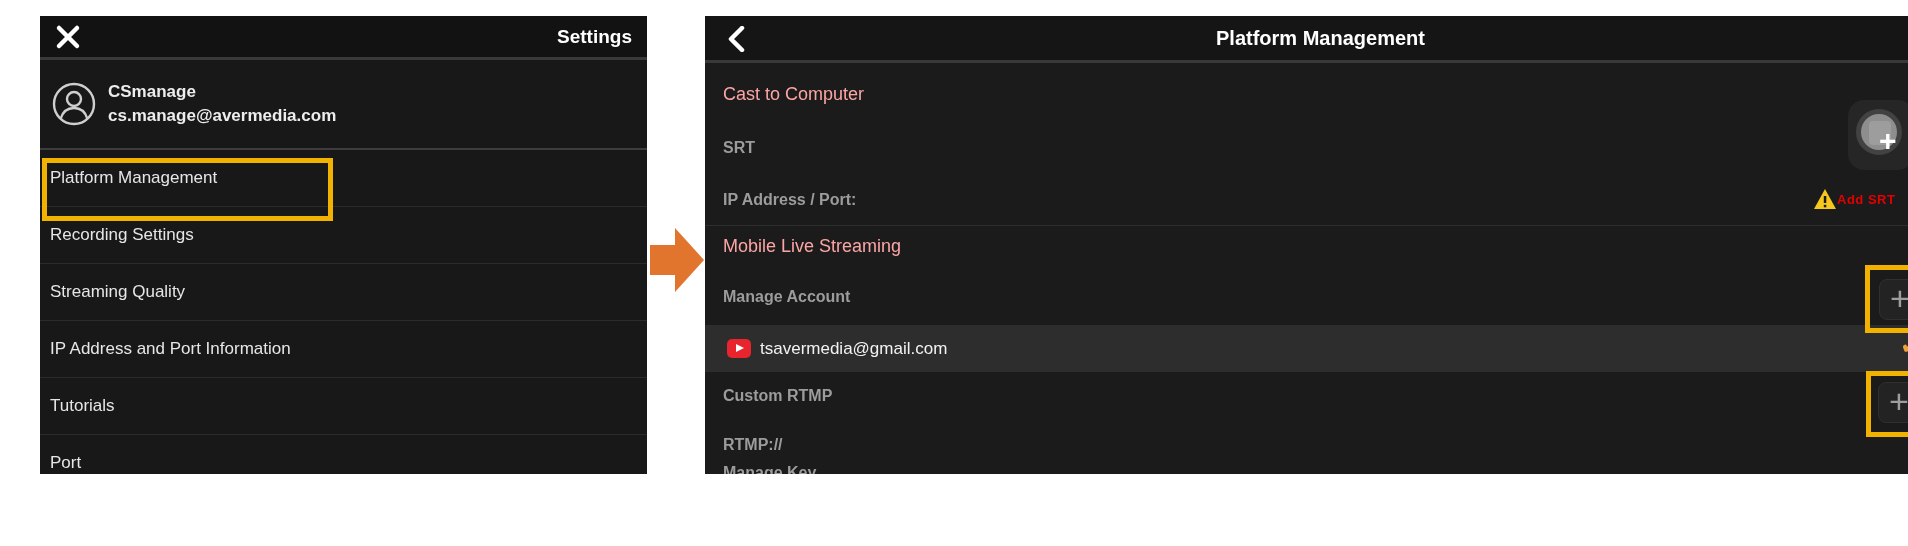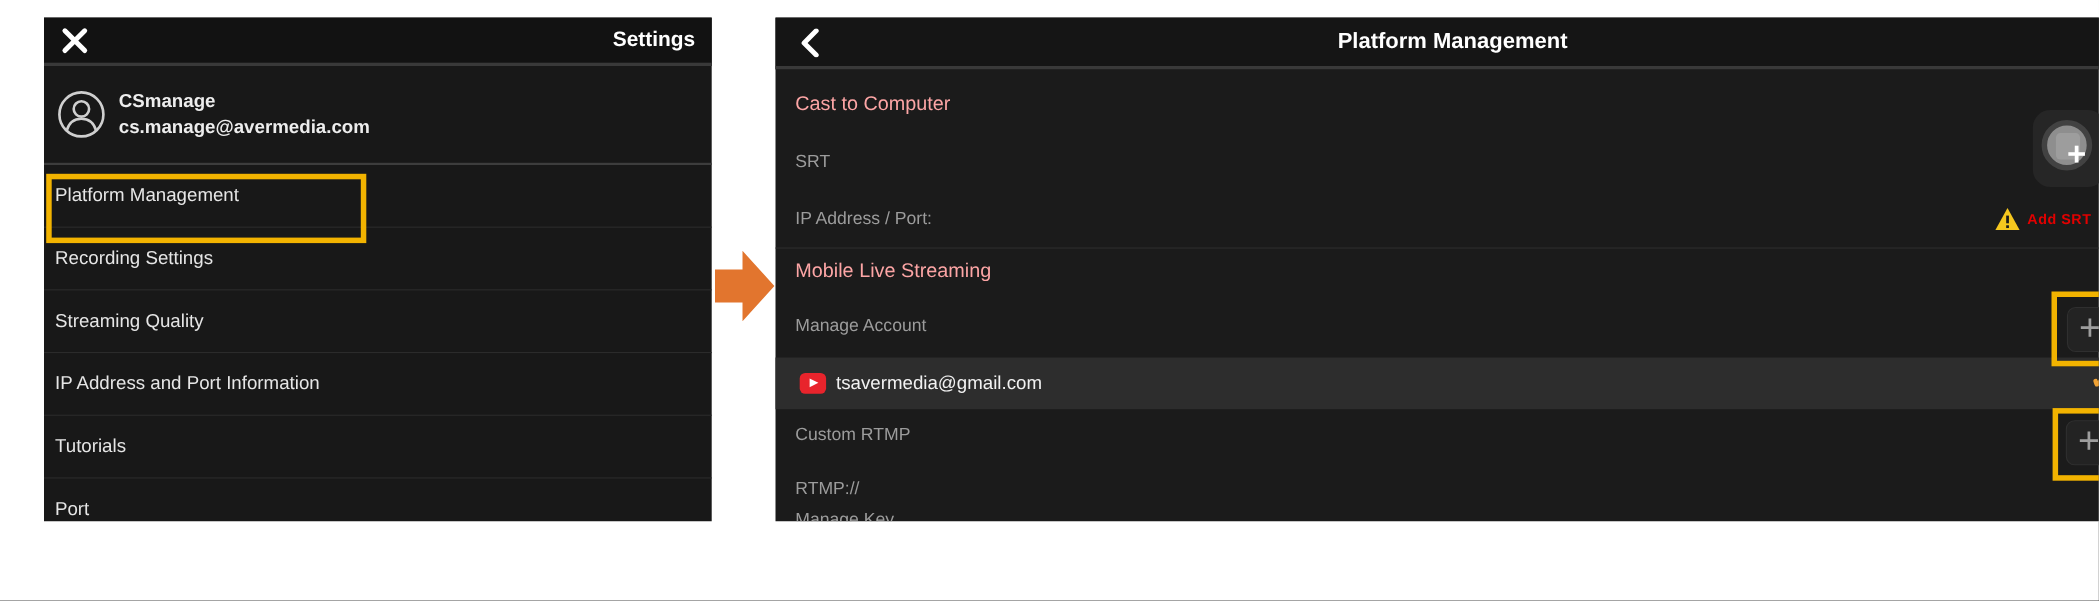--- a/index.html
+++ b/index.html
@@ -27,21 +27,21 @@
 
   
   .panel-right { left:665px; width:1231px; height:504px; background:#1b1b1b; }
   .rp-header { height:47px; background:#151515; border-bottom:3px solid #393939; position:relative;
                display:flex; align-items:center; }
   .rp-back { position:absolute; left:22px; top:10px; cursor:pointer; }
   .rp-title { position:absolute; left:0; right:0; text-align:center; color:#ffffff;
               font-size:20px; font-weight:bold; }
   .rp-label { position:absolute; left:18px; white-space:nowrap; }
   .rp-label.white { color:#fca5a5; font-size:18px; }
-  .rp-label.gray { color:#9c9c9c; font-size:16px; }
+  .rp-label.gray { color:#9c9c9c; font-size:16px;font-weight:bold; }
   .rp-divider { position:absolute; left:0; width:100%; height:1px; background:#2e2e2e; }
 
   .yt-row { position:absolute; left:0; top:309px; width:100%; height:47px; background:#2d2d2d;
             display:flex; align-items:center; cursor:pointer; }
   .yt-icon { position:relative; width:24px; height:19px; background:#E8242C; border-radius:5px;
              margin-left:22px; flex:0 0 auto; }
   .yt-icon::after { content:""; position:absolute; left:9px; top:5px; width:0; height:0;
                     border-left:8px solid #ffffff; border-top:4.5px solid transparent;
                     border-bottom:4.5px solid transparent; }
   .yt-email { color:#f2f2f2; font-size:17px; margin-left:9px; }
@@ -50,21 +50,21 @@
 
   .cast-fab { position:absolute; left:1143px; top:84px; width:66px; height:70px;
               background:#262626; border-radius:16px; cursor:pointer; }
   .cast-circle { position:absolute; left:8px; top:9px; width:46px; height:46px; border-radius:50%;
                  background:#8e8e8e; border:5px solid #424242; }
   .cast-inner { position:absolute; left:8px; top:7px; width:22px; height:24px; background:#9d9d9d;
                 border-radius:4px; }
   .cast-plus { position:absolute; left:31px; top:26px; color:#ffffff; font-size:30px; font-weight:bold;
                line-height:30px; }
 
-  .warn-row { position:absolute; left:1108px; top:172px; display:flex; align-items:center; gap:6px; }
+  .warn-row { position:absolute; left:1108px; top:172px; display:flex; align-items:center; }
   .addsrt-text { color:#E30000; font-size:13px; font-weight:bold; letter-spacing:0.5px; }
 
   .hl-plus1 { left:1160px; top:249px; width:70px; height:68px; }
   .hl-plus2 { left:1161px; top:355px; width:68px; height:66px; }
   .plus-btn { position:absolute; width:42px; height:41px; background:#232323; border:1px solid #2f2f2f;
               border-radius:8px; color:#9e9e9e; font-size:34px; font-weight:400; line-height:36px;
               text-align:center; cursor:pointer; }
   .plus-btn-1 { left:1174px; top:263px; }
   .plus-btn-2 { left:1173px; top:366px; }
 </style>

